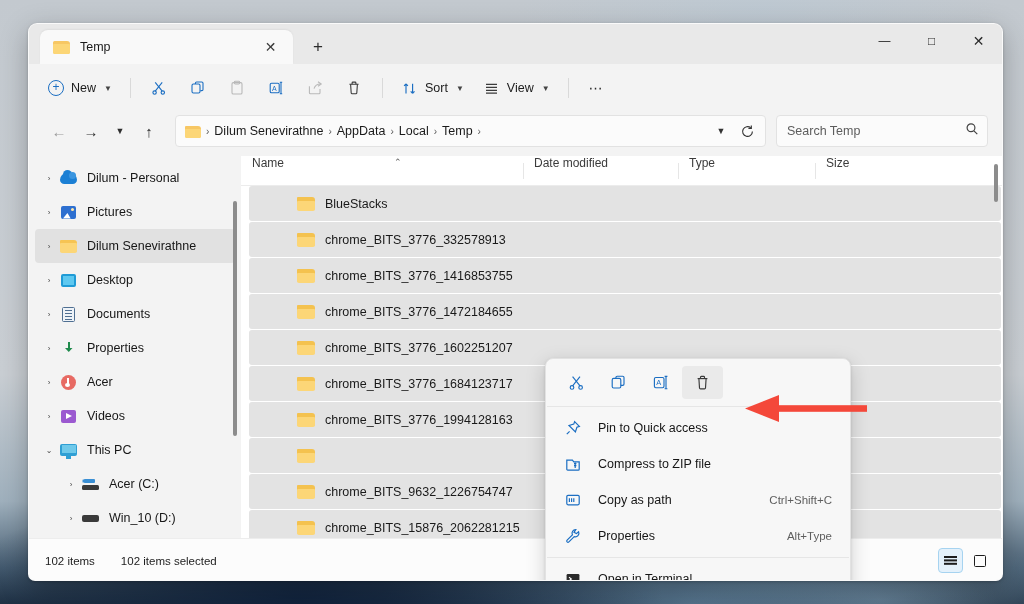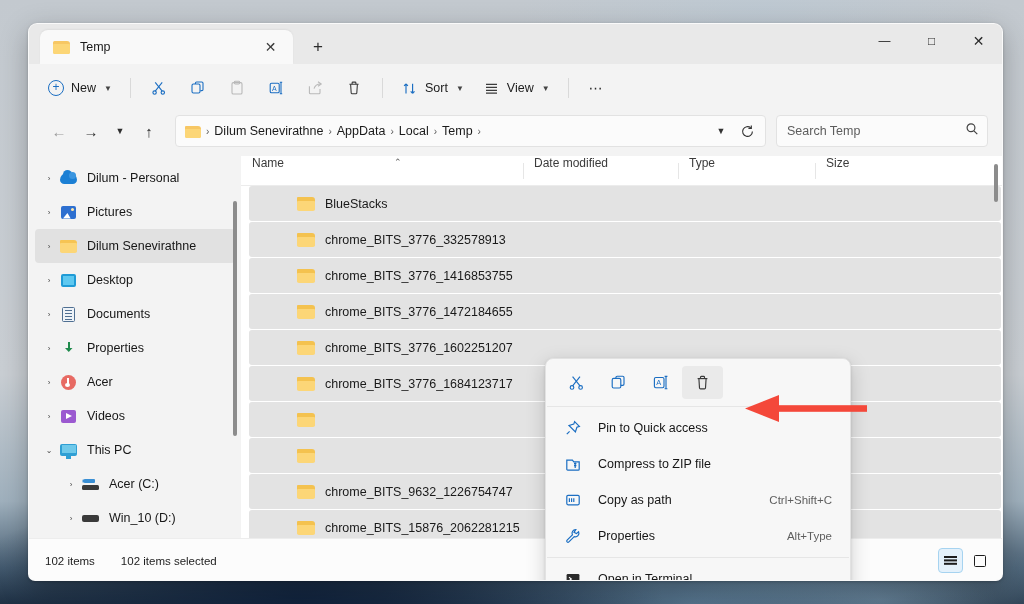--- a/index.html
+++ b/index.html
@@ -616,20 +616,21 @@
           <span class="cell-name">chrome_BITS_3776_1684123717</span>
           <span class="cell-date"></span>
           <span class="cell-type"></span>
           <span class="cell-size"></span>
         </div>
         <div class="row sel">
           <span class="rowicon">
               <i class="back"></i>
               <i class="front"></i>
             </span>
+          <span class="cell-name">chrome_BITS_3776_1994128163</span>
           <span class="cell-date"></span>
           <span class="cell-type"></span>
           <span class="cell-size"></span>
         </div>
         <div class="row sel">
           <span class="rowicon">
               <i class="back"></i>
               <i class="front"></i>
             </span>
           <span class="cell-date"></span>

